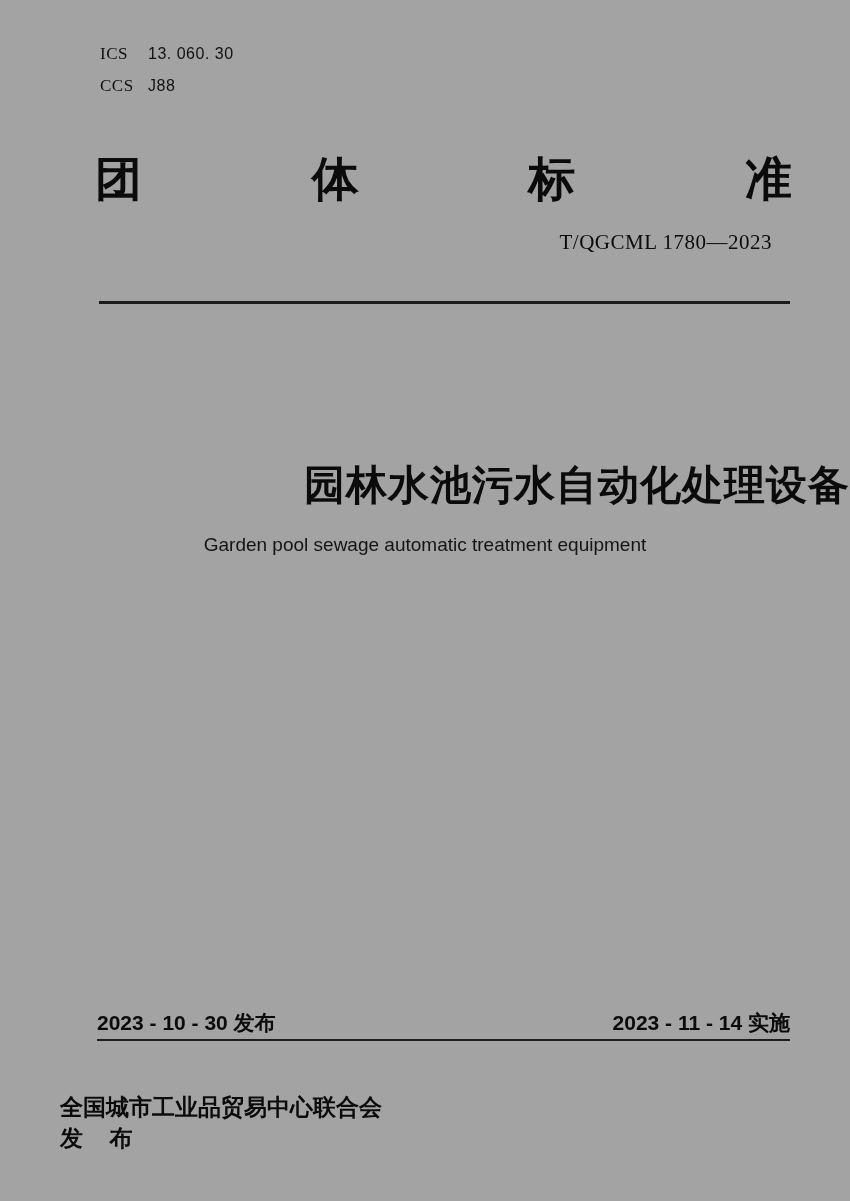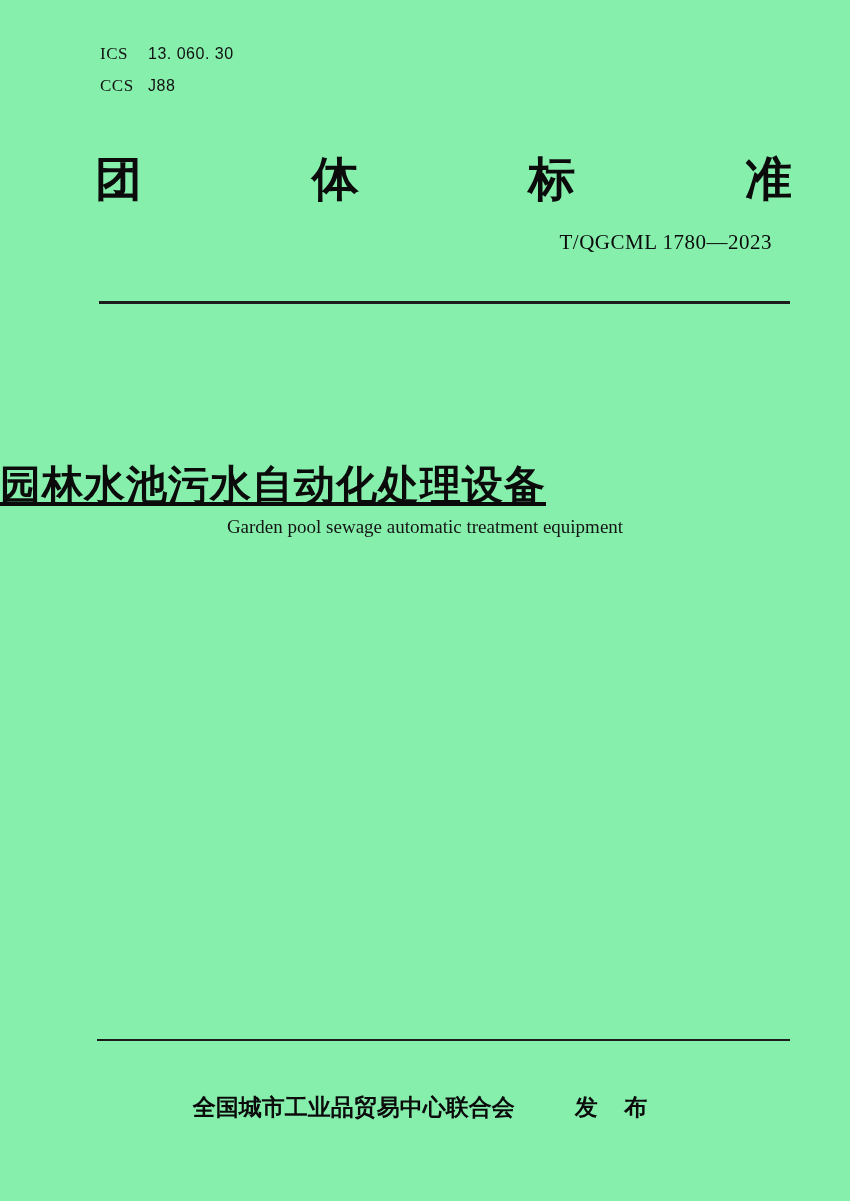--- a/index.html
+++ b/index.html
@@ -4,21 +4,21 @@
 <style>
   html, body {
     margin: 0;
     padding: 0;
     background: #ffffff;
   }
   .page {
     position: relative;
     width: 850px;
     height: 1201px;
-    background: #86efac;
+    background: #a3a3a3;
     font-family: "Liberation Sans", sans-serif;
     color: #111111;
     overflow: hidden;
   }
 
   
   .codes {
     position: absolute;
     left: 100px;
     top: 36px;
@@ -84,34 +84,33 @@
     height: 2px;
     background: #1c1c1c;
   }
 
   
   .title-cn {
     position: absolute;
     left: 0;
     top: 458px;
     width: 100%;
-    text-align: left;
+    text-align: right;
     font-size: 41px;
     font-weight: bold;
     letter-spacing: 1px;
     color: #0b0b0b;
-    text-decoration: underline;
   }
   .title-en {
     position: absolute;
     left: 0;
-    top: 516px;
+    top: 534px;
     width: 100%;
     text-align: center;
-    font-family: Liberation Serif, serif;
+    font-family: Liberation Sans, sans-serif;
     font-size: 19px;
     color: #141414;
   }
 
   
   .dates {
     position: absolute;
     left: 97px;
     top: 1009px;
     width: 693px;
@@ -127,20 +126,21 @@
     position: absolute;
     left: 0;
     top: 1092px;
     width: 100%;
     display: flex;
     justify-content: center;
     align-items: baseline;
     font-size: 23px;
     font-weight: bold;
     color: #0b0b0b;
+    flex-direction: column;
   }
   .publisher .publish-action {
     margin-left: 60px;
     letter-spacing: 10px;
   }
 </style>
 </head>
 <body>
 
 <div class="page">
@@ -163,20 +163,24 @@
     <span>准</span>
   </div>
 
   <div class="std-number">T/QGCML 1780—2023</div>
 
   <div class="rule-top"></div>
 
   <div class="title-cn">园林水池污水自动化处理设备</div>
   <div class="title-en">Garden pool sewage automatic treatment equipment</div>
 
+  <div class="dates">
+    <span>2023 - 10 - 30 发布</span>
+    <span>2023 - 11 - 14 实施</span>
+  </div>
 
   <div class="rule-bottom"></div>
 
   <div class="publisher">
     <span>全国城市工业品贸易中心联合会</span>
     <span class="publish-action">发 布</span>
   </div>
 
 </div>
 

